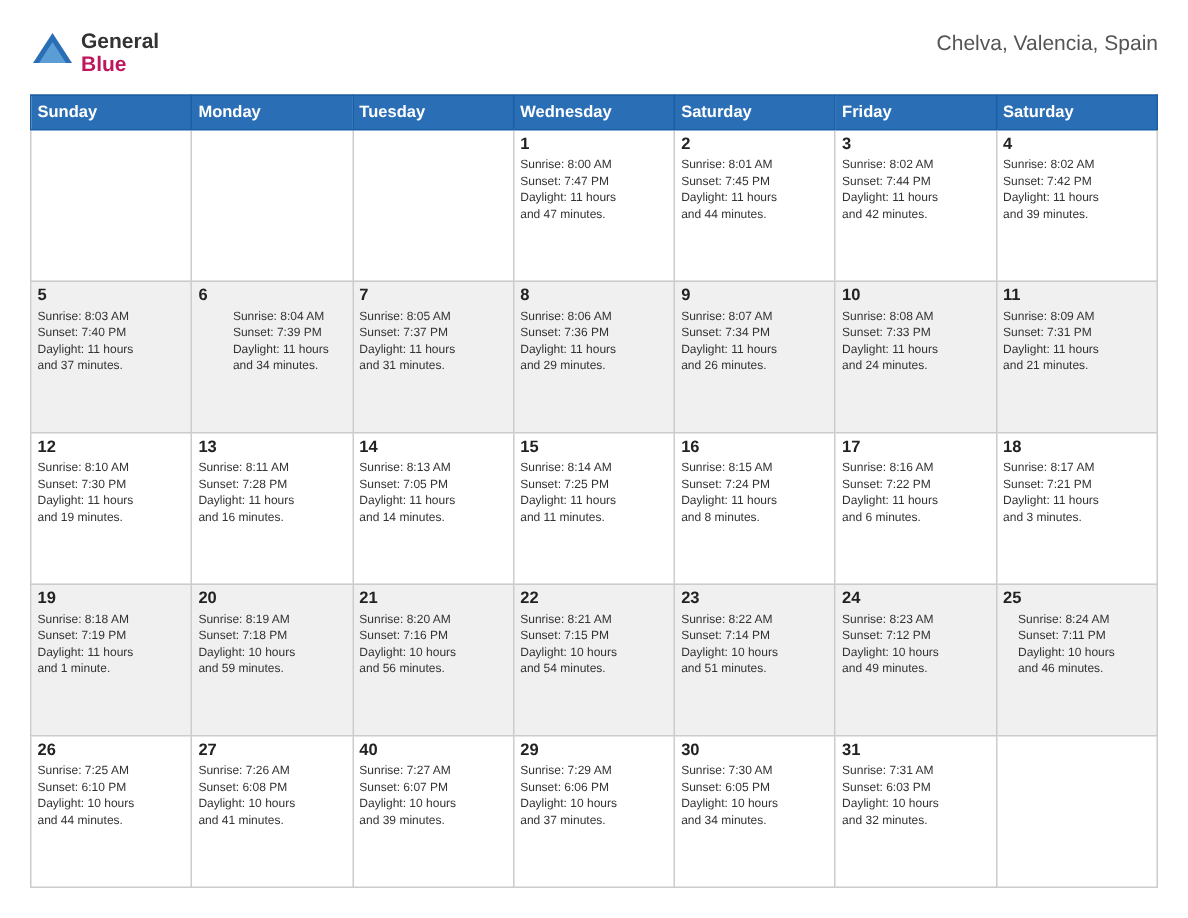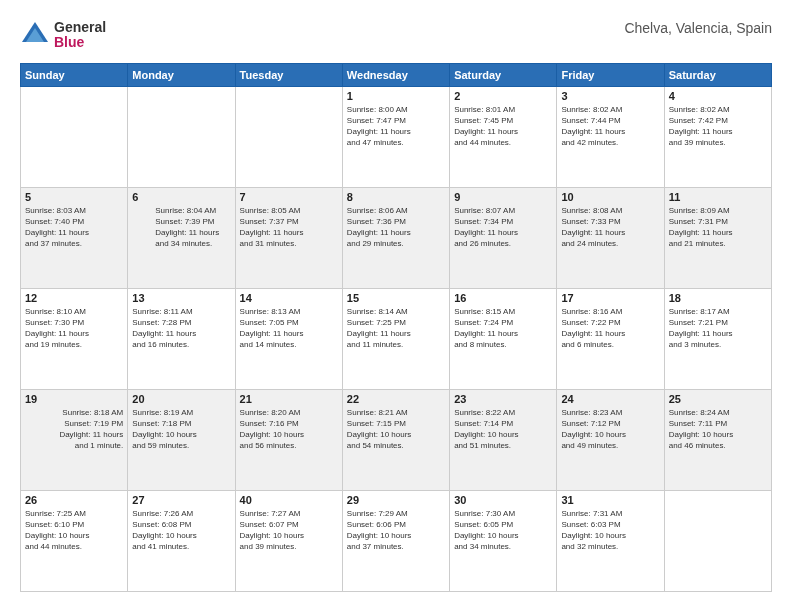--- a/index.html
+++ b/index.html
@@ -267,21 +267,21 @@
             <span class="day-number">18</span>
             <div class="day-info" style="white-space: pre-line;">Sunrise: 8:17 AM
 Sunset: 7:21 PM
 Daylight: 11 hours
 and 3 minutes.</div>
           </td>
         </tr>
         <tr>
           <td class="gray-row">
             <span class="day-number">19</span>
-            <div class="day-info" style="white-space: pre-line; text-align: right;">Sunrise: 8:18 AM
+            <div class="day-info" style="white-space: pre-line;">Sunrise: 8:18 AM
 Sunset: 7:19 PM
 Daylight: 11 hours
 and 1 minute.</div>
           </td>
           <td class="gray-row">
             <span class="day-number">20</span>
             <div class="day-info" style="white-space: pre-line;">Sunrise: 8:19 AM
 Sunset: 7:18 PM
 Daylight: 10 hours
 and 59 minutes.</div>
@@ -309,21 +309,21 @@
           </td>
           <td class="gray-row">
             <span class="day-number">24</span>
             <div class="day-info" style="white-space: pre-line;">Sunrise: 8:23 AM
 Sunset: 7:12 PM
 Daylight: 10 hours
 and 49 minutes.</div>
           </td>
           <td class="gray-row">
             <span class="day-number">25</span>
-            <div class="day-info" style="white-space: pre-line;">Sunrise: 8:24 AM
+            <div class="day-info" style="white-space: pre-line; margin-left: 10px;">Sunrise: 8:24 AM
 Sunset: 7:11 PM
 Daylight: 10 hours
 and 46 minutes.</div>
           </td>
         </tr>
         <tr>
           <td>
             <span class="day-number">26</span>
             <div class="day-info" style="white-space: pre-line;">Sunrise: 7:25 AM
 Sunset: 6:10 PM

